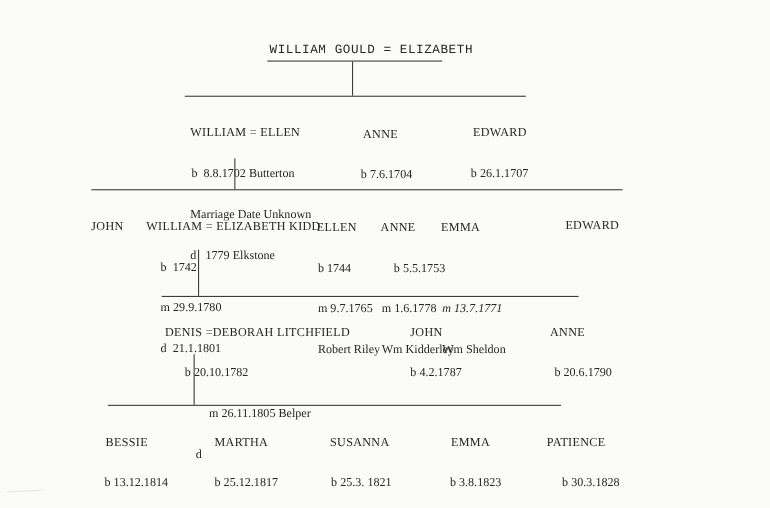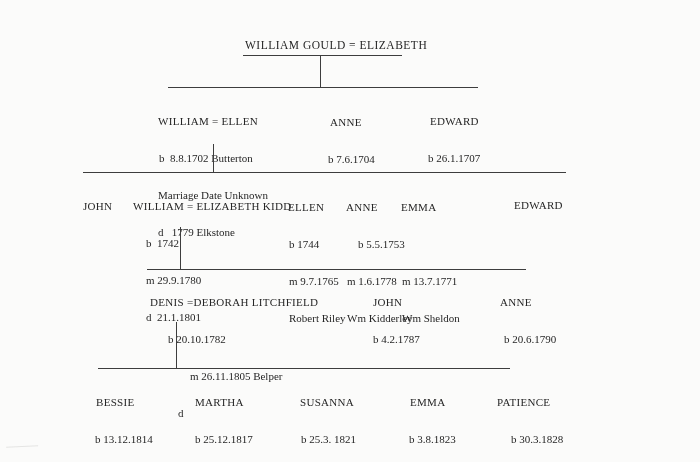--- a/index.html
+++ b/index.html
@@ -25,20 +25,21 @@
     background: var(--line);
   }
   .hline { height: 1px; }
   .vline { width: 1px; }
   .title {
     position: absolute;
     font-size: 11.5px;
     letter-spacing: 0.5px;
     white-space: pre;
     color: var(--text);
+    font-family: Liberation Mono, monospace;
   }
   .person {
     position: absolute;
     font-size: 11px;
     white-space: pre;
     color: var(--text);
   }
   .pname {
     height: 13px; line-height: 13px;
     letter-spacing: 0.3px;
@@ -59,21 +60,21 @@
 <body>
 
 <div class="canvas">
 
   <div class="title" style="left:245px; top:39px;">WILLIAM GOULD = ELIZABETH</div>
   <div class="hline" style="left:243px; top:55px; width:159px;"></div>
   <div class="vline" style="left:320px; top:56px; height:31px;"></div>
 
   <div class="hline" style="left:168px; top:87px; width:310px;"></div>
 
-  <div class="person" style="left:158px; top:91px;">
+  <div class="person" style="left:173px; top:91px;">
     <div class="pname">WILLIAM = ELLEN</div>
     <div class="pline" style="margin-left:1px;">b  8.8.1702 Butterton</div>
     <div class="pline">Marriage Date Unknown</div>
     <div class="pline">d   1779 Elkstone</div>
   </div>
   <div class="person" style="left:328px; top:92px;">
     <div class="pname" style="margin-left:2px;">ANNE</div>
     <div class="pline">b 7.6.1704</div>
   </div>
   <div class="person" style="left:428px; top:91px;">
@@ -101,21 +102,21 @@
   </div>
   <div class="person" style="left:346px; top:177px;">
     <div class="pname">ANNE</div>
     <div class="pline" style="margin-left:12px;">b 5.5.1753</div>
     <div class="pline" style="margin-left:1px;">m 1.6.1778</div>
     <div class="pline" style="margin-left:1px;">Wm Kidderley</div>
   </div>
   <div class="person" style="left:401px; top:177px;">
     <div class="pname">EMMA</div>
     <div class="pline" style="margin-left:1px;"></div>
-    <div class="pline" style="margin-left:1px;">m 13.7.1771</div>
+    <div class="pline" style="margin-left:1px;font-style:italic;">m 13.7.1771</div>
     <div class="pline" style="margin-left:1px;">Wm Sheldon</div>
   </div>
   <div class="person" style="left:514px; top:175px;">
     <div class="pname">EDWARD</div>
   </div>
 
   <div class="vline" style="left:180px; top:227px; height:42px;"></div>
   <div class="hline" style="left:147px; top:269px; width:379px;"></div>
 
   <div class="person" style="left:150px; top:272px;">

